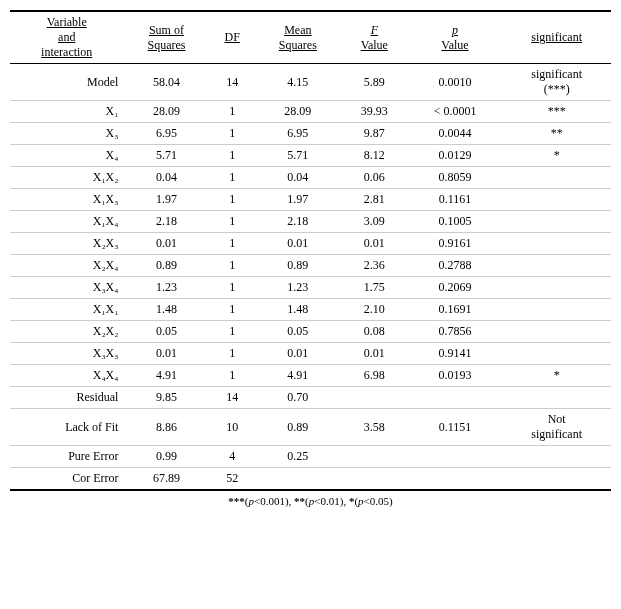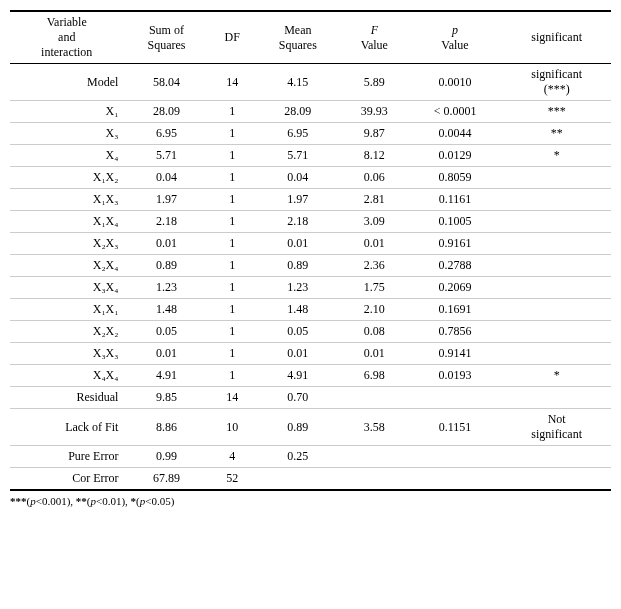--- a/index.html
+++ b/index.html
@@ -12,20 +12,21 @@
       padding: 10px;
     }
     table {
       width: 100%;
       border-collapse: collapse;
       border-top: 2px solid #000;
       border-bottom: 2px solid #000;
     }
     thead tr {
       border-bottom: 1px solid #000;
+      text-decoration: underline;
     }
     th, td {
       padding: 3px 5px;
       text-align: center;
       vertical-align: middle;
     }
     th {
       font-weight: normal;
       vertical-align: middle;
     }
@@ -34,21 +35,21 @@
     }
     tr.data-row td {
       border-bottom: 1px solid #ccc;
     }
     tr.section-divider td {
       border-top: 1px solid #000;
       margin-left: 36px;
     }
     .italic { font-style: italic; }
     .footnote {
-      text-align: left;
+      text-align: center;
       margin-top: 4px;
       font-size: 11px;
     }
     .header-row th {
       border-bottom: 1px solid #000;
     }
   </style>
 </head>
 <body>
 

